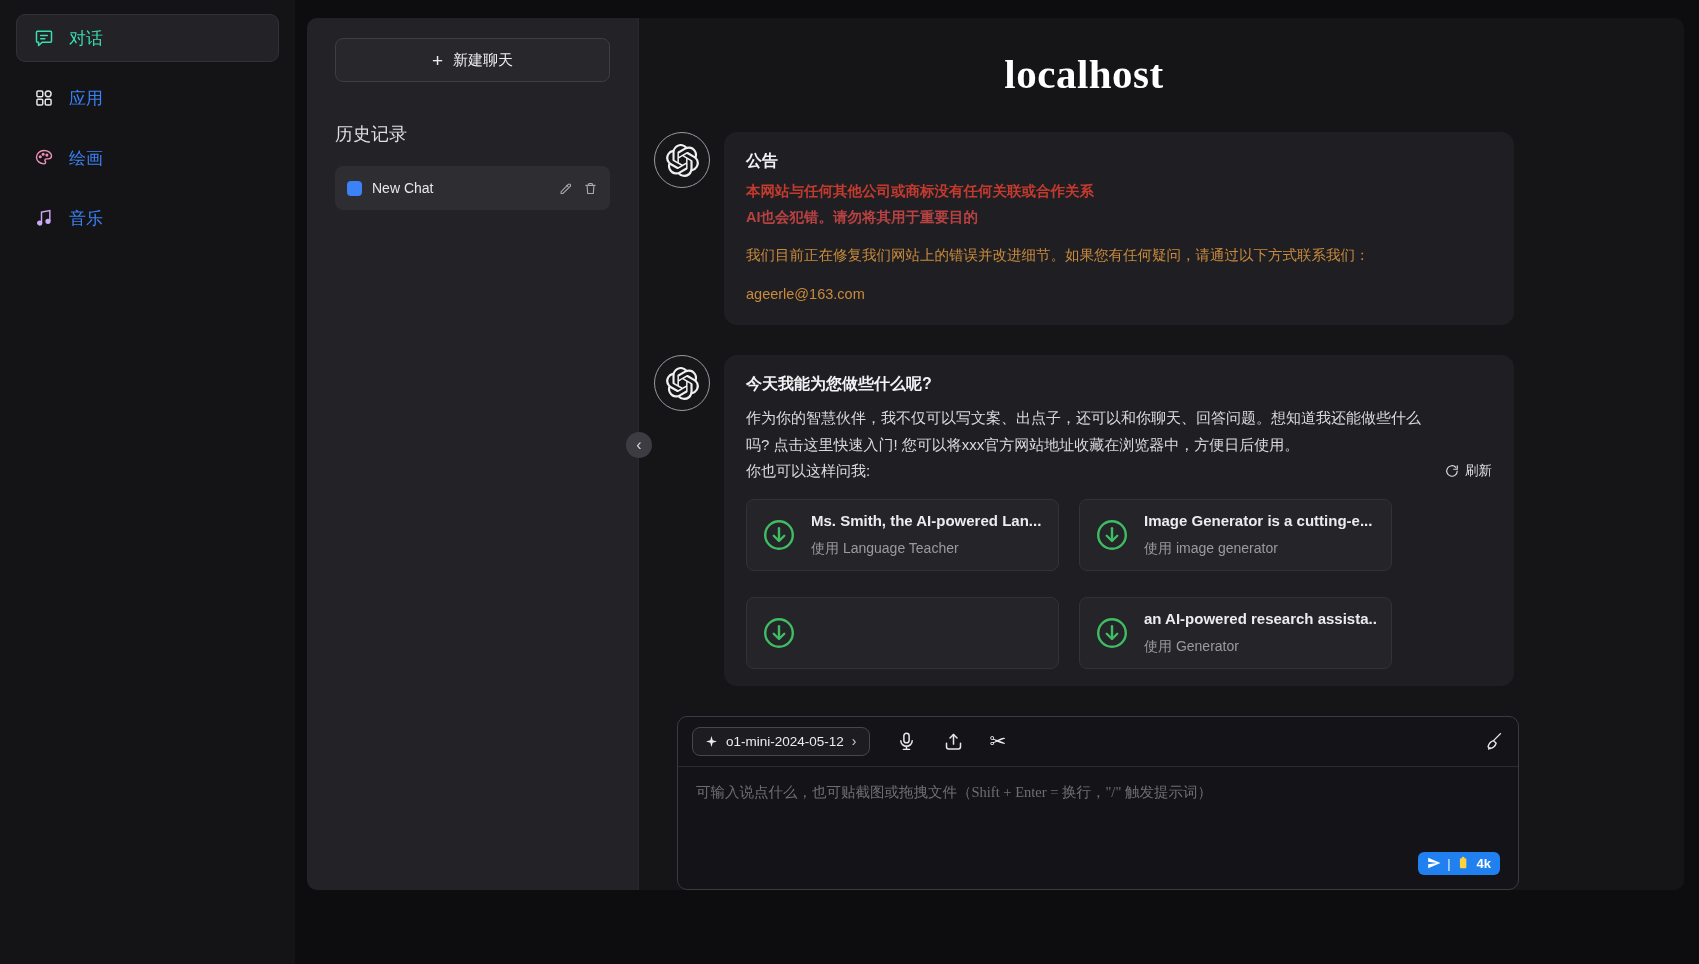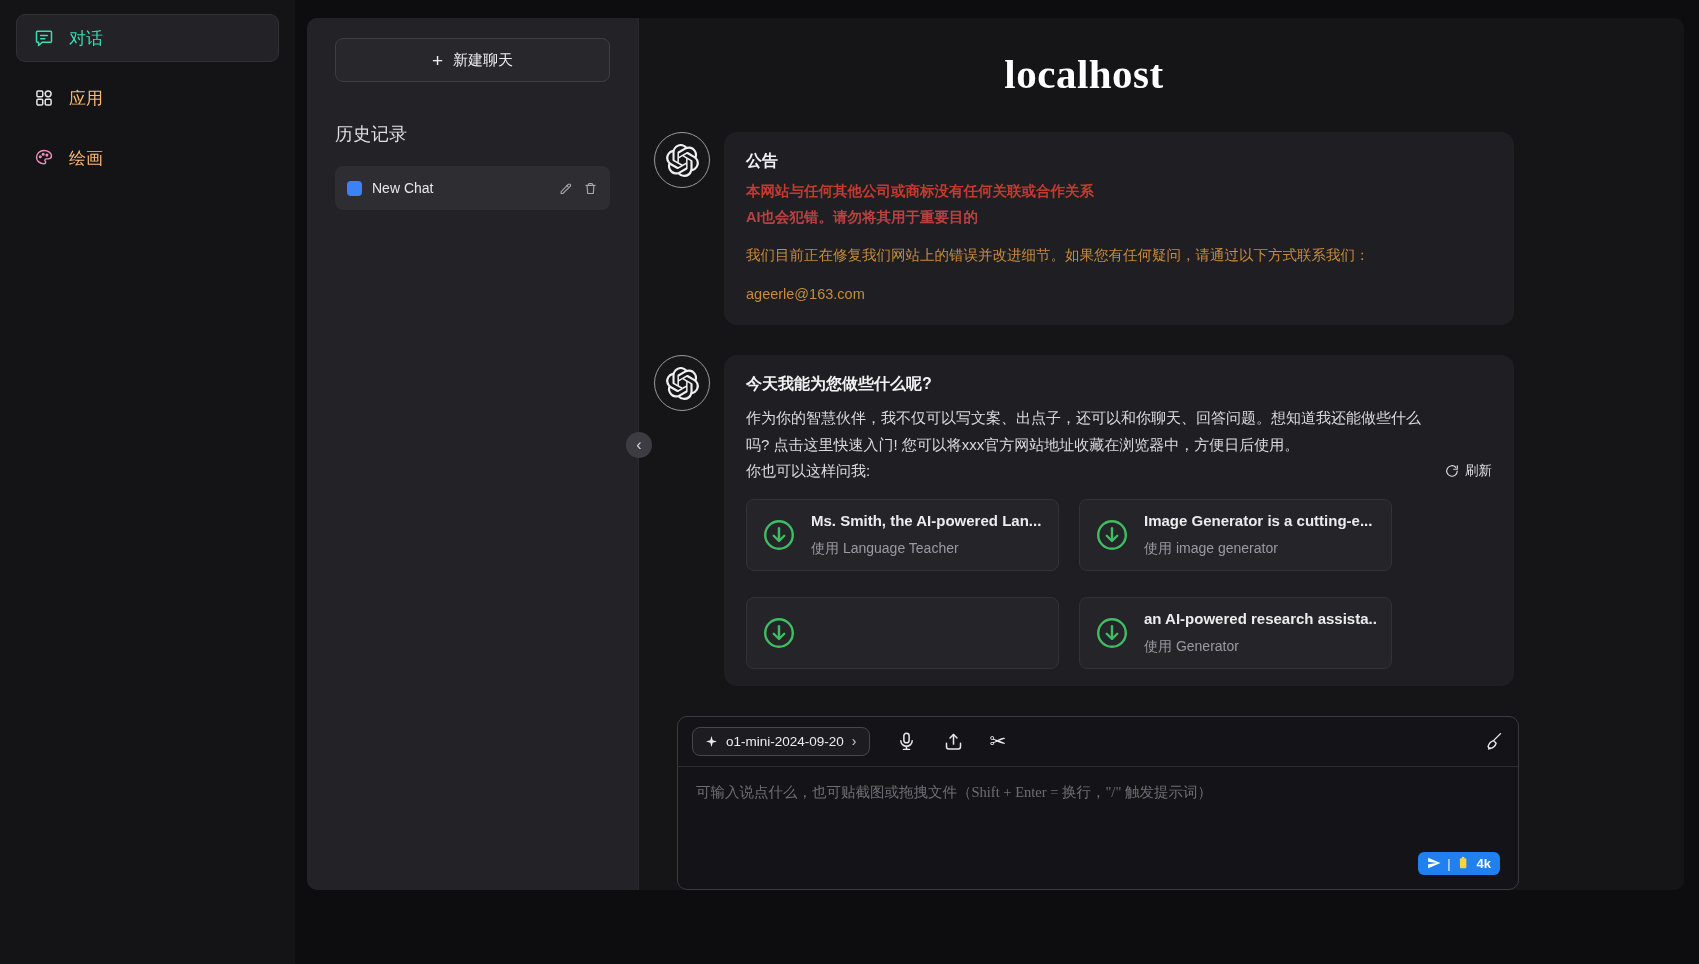--- a/index.html
+++ b/index.html
@@ -14,21 +14,21 @@
 
   
   .sidebar {
     width:295px; min-width:295px; height:100%;
     background:#141417; padding:14px 16px;
     display:flex; flex-direction:column;
   }
   .nav-item {
     display:flex; align-items:center; gap:14px;
     height:48px; padding:0 16px; margin-bottom:12px;
-    border-radius:9px; font-size:17px; color:#fdba74;
+    border-radius:9px; font-size:17px; color:#3b82f6;
     border:1px solid transparent; cursor:pointer;
   }
   .nav-item.active { background:#232327; border-color:#303036; color:#3ddbb4; }
   .nav-icon { width:22px; height:22px; display:flex; align-items:center; justify-content:center; }
   .nav-icon svg { width:20px; height:20px; }
 
   .login-panel {
     margin-top:auto; background:#1b1b1f; border:1px solid #26262b;
     border-radius:10px; padding:26px 18px;
   }
@@ -185,20 +185,30 @@
     <div class="nav-item">
       <span class="nav-icon">
         <svg viewBox="0 0 24 24" fill="none" stroke="#ef8fb8" stroke-width="1.7">
           <path d="M12 3c-5 0-9 3.6-9 8s4 8 9 8c1.2 0 2-.8 2-1.8 0-.5-.2-.9-.5-1.2-.3-.4-.5-.8-.5-1.2 0-1 .8-1.8 2-1.8h2.1c2.1 0 3.9-1.6 3.9-3.7C21 5.9 16.9 3 12 3z"></path>
           <circle cx="7.5" cy="10.5" r="1" fill="#ef8fb8"></circle>
           <circle cx="11" cy="7.5" r="1" fill="#ef8fb8"></circle>
           <circle cx="15.5" cy="8.5" r="1" fill="#ef8fb8"></circle>
         </svg>
       </span>
       <span>绘画</span>
+    </div>
+    <div class="nav-item">
+      <span class="nav-icon">
+        <svg viewBox="0 0 24 24" fill="none" stroke="#cdaaf5" stroke-width="1.7">
+          <path d="M9 18V5l10-2v13"></path>
+          <circle cx="6.8" cy="18" r="2.3" fill="#cdaaf5"></circle>
+          <circle cx="16.8" cy="16" r="2.3" fill="#cdaaf5"></circle>
+        </svg>
+      </span>
+      <span>音乐</span>
     </div>
 
   </aside>
 
   <div class="workspace">
 
     <section class="chatlist">
       <button class="new-chat">
         <span class="plus-glyph">+</span>
         <span>新建聊天</span>
@@ -317,21 +327,21 @@
             </div>
           </div>
         </div>
 
         <div class="composer">
           <div class="composer-top">
             <span class="model-chip">
               <svg viewBox="0 0 24 24" fill="#ececef">
                 <path d="M12 2l2.2 7.8L22 12l-7.8 2.2L12 22l-2.2-7.8L2 12l7.8-2.2z"></path>
               </svg>
-              <span>o1-mini-2024-09-20</span>
+              <span>o1-mini-2024-05-12</span>
               <span class="chip-chevron">›</span>
             </span>
             <span class="tool-btn">
               <svg viewBox="0 0 24 24" fill="none" stroke="#e8e8ea" stroke-width="1.7" stroke-linecap="round">
                 <rect x="9" y="2.5" width="6" height="11" rx="3"></rect>
                 <path d="M5.5 11a6.5 6.5 0 0 0 13 0"></path>
                 <path d="M12 17.5V21"></path>
                   <path d="M8.5 21h7"></path>
               </svg>
             </span>

